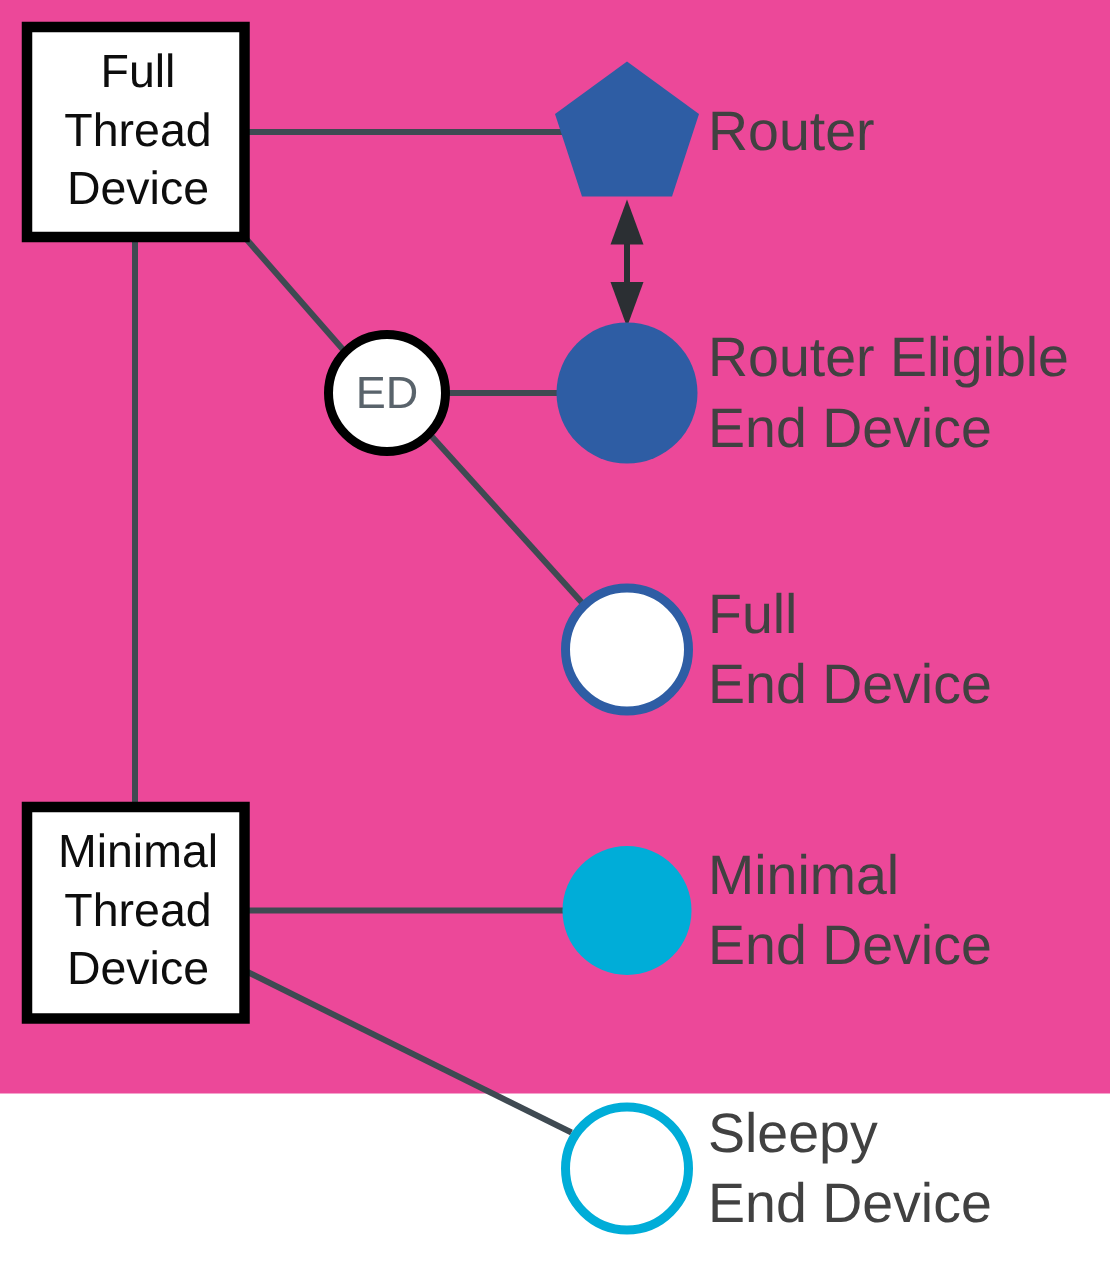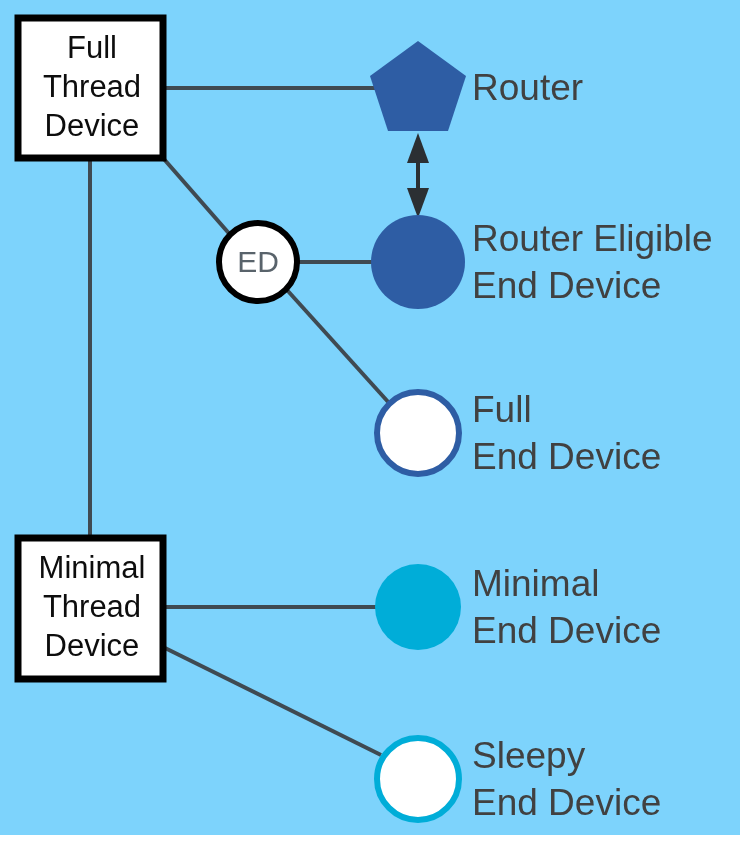--- a/index.html
+++ b/index.html
@@ -10,22 +10,22 @@
   }
   body {
     width: 740px;
     height: 844px;
     overflow: hidden;
     font-family: "Liberation Sans", "DejaVu Sans", sans-serif;
   }
   #diagram-root {
     position: relative;
     width: 740px;
-    height: 835px;
-    background: #7dd3fc;
+    height: 729px;
+    background: #ec4899;
   }
   svg.diagram {
     display: block;
     width: 740px;
     height: 844px;
   }
   .conn {
     stroke: #3f4a52;
     stroke-width: 4;
     fill: none;

